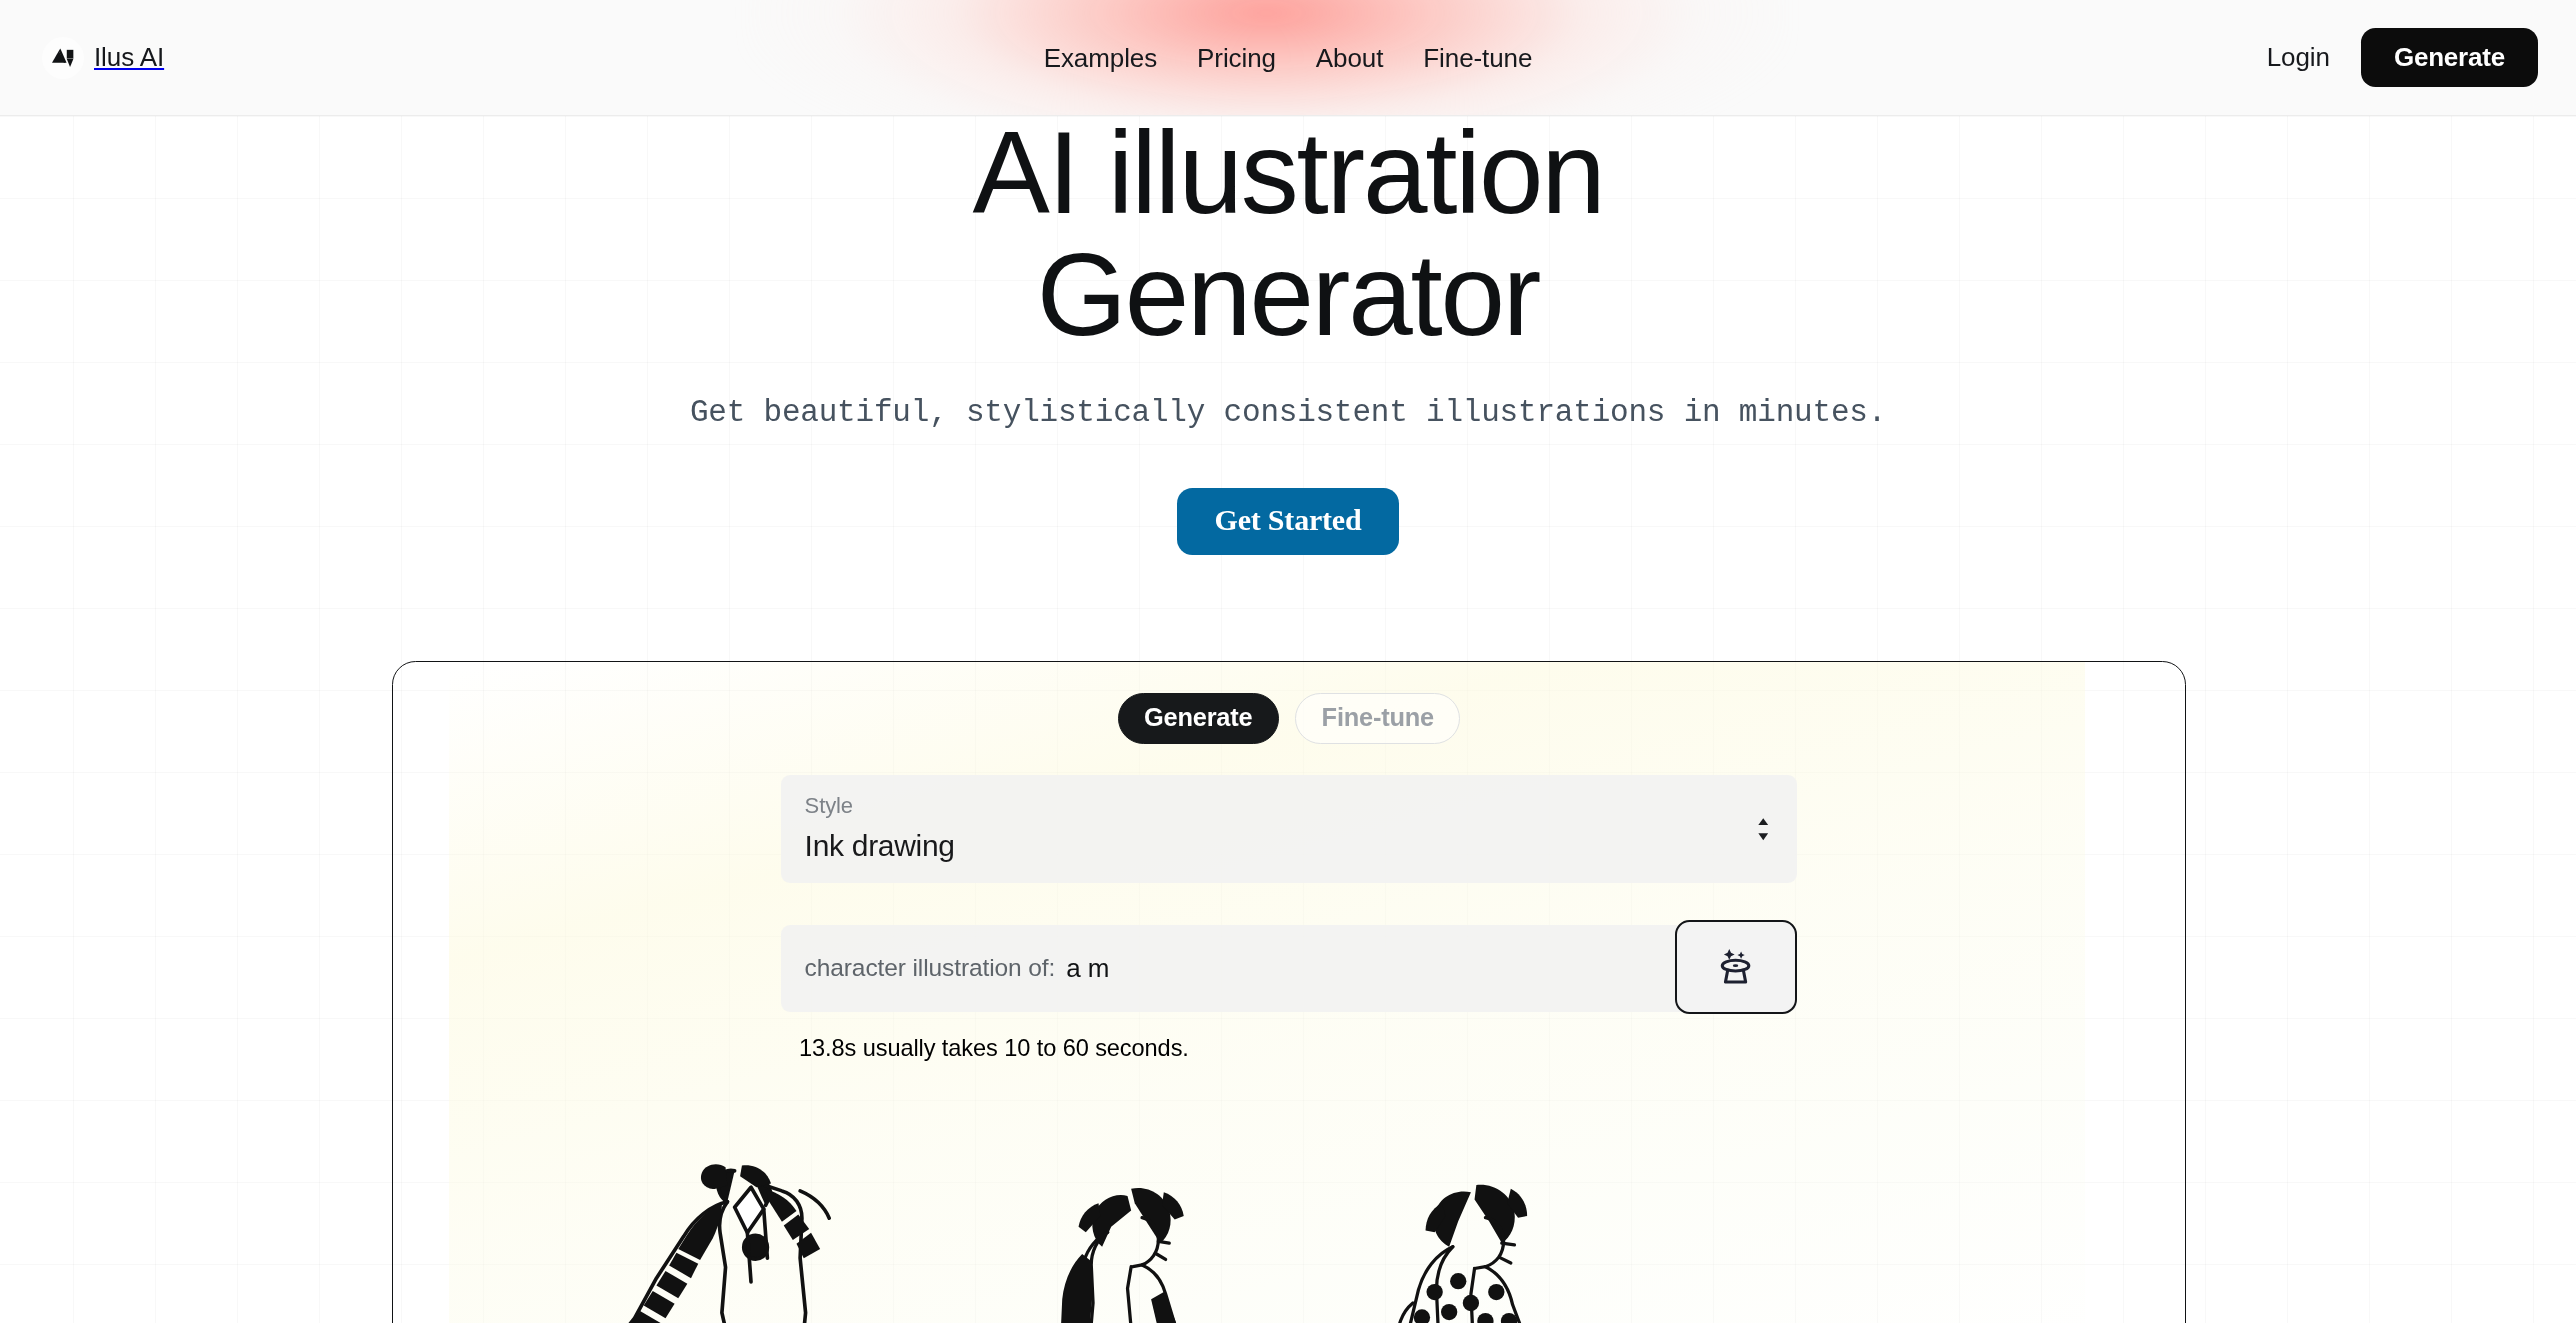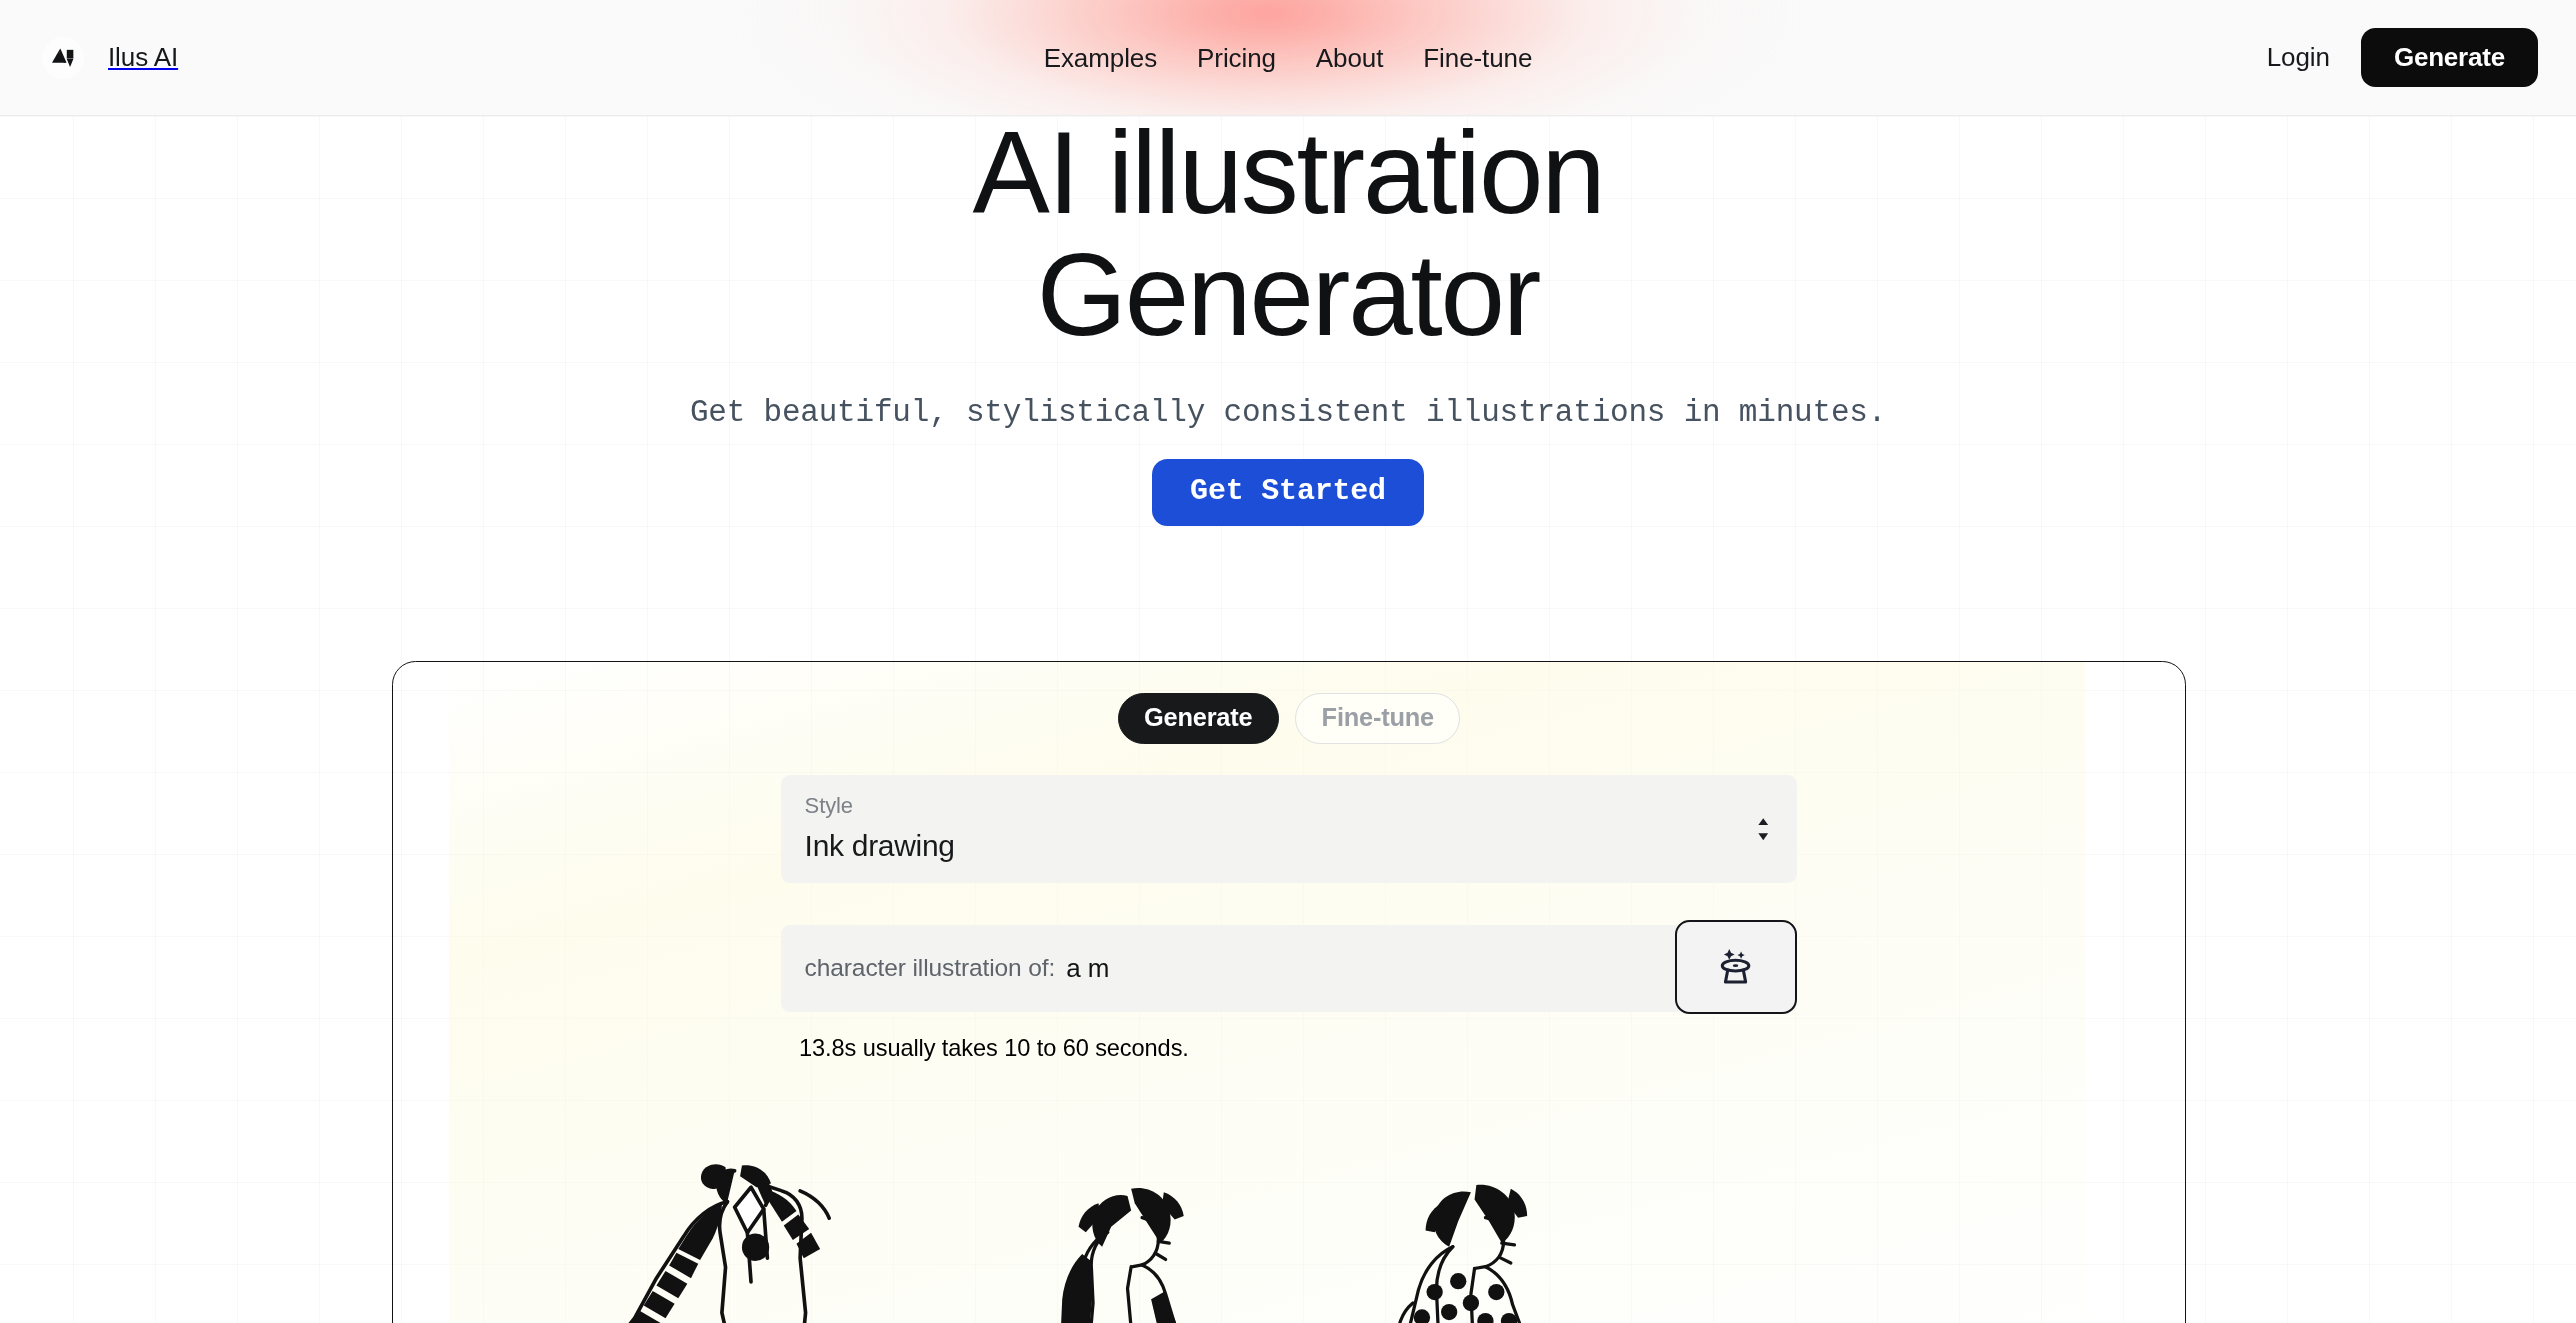--- a/index.html
+++ b/index.html
@@ -50,21 +50,21 @@
     filter:blur(8.2px);
     pointer-events:none;
   }
   .header-inner {
     position:relative;
     width:100%; height:100%;
     display:flex; align-items:center;
     padding:0 38px 0 42px;
   }
 
-  .brand { display:flex; align-items:center; gap:24px; flex-shrink:0; }
+  .brand { display:flex; align-items:center; gap:10px; flex-shrink:0; }
   .brand-mark {
     width:42px; height:42px;
     border-radius:50%;
     background:#fdfdfd;
     display:flex; align-items:center; justify-content:center;
   }
   .brand-name {
     font-size:26px;
     color:#16181c;
     letter-spacing:-0.1px;
@@ -131,31 +131,31 @@
   }
   .hero-title .line2 { display:block; }
   .hero-sub {
     margin-top:38px;
     font-size:31px;
     color:#46525f;
     letter-spacing:-0.2px;
     font-family:Liberation Mono, monospace;
   }
   .btn-started {
-    margin-top:29px;
-    background:#1d4ed8;
+    margin-top:58px;
+    background:#0369a1;
     color:#ffffff;
     font-size:30px;
     font-weight:700;
     letter-spacing:-0.2px;
     border:none;
     border-radius:15.4px;
     padding:17.3px 38px 20px;
     cursor:pointer;
-    font-family:Liberation Mono, monospace;
+    font-family:Liberation Serif, serif;
     line-height:1;
   }
 
   
   .demo-card {
     position:absolute;
     left:392px; top:661px;
     width:1794px; height:709px;
     border:1.8px solid #111315;
     border-top-left-radius:23.6px;

